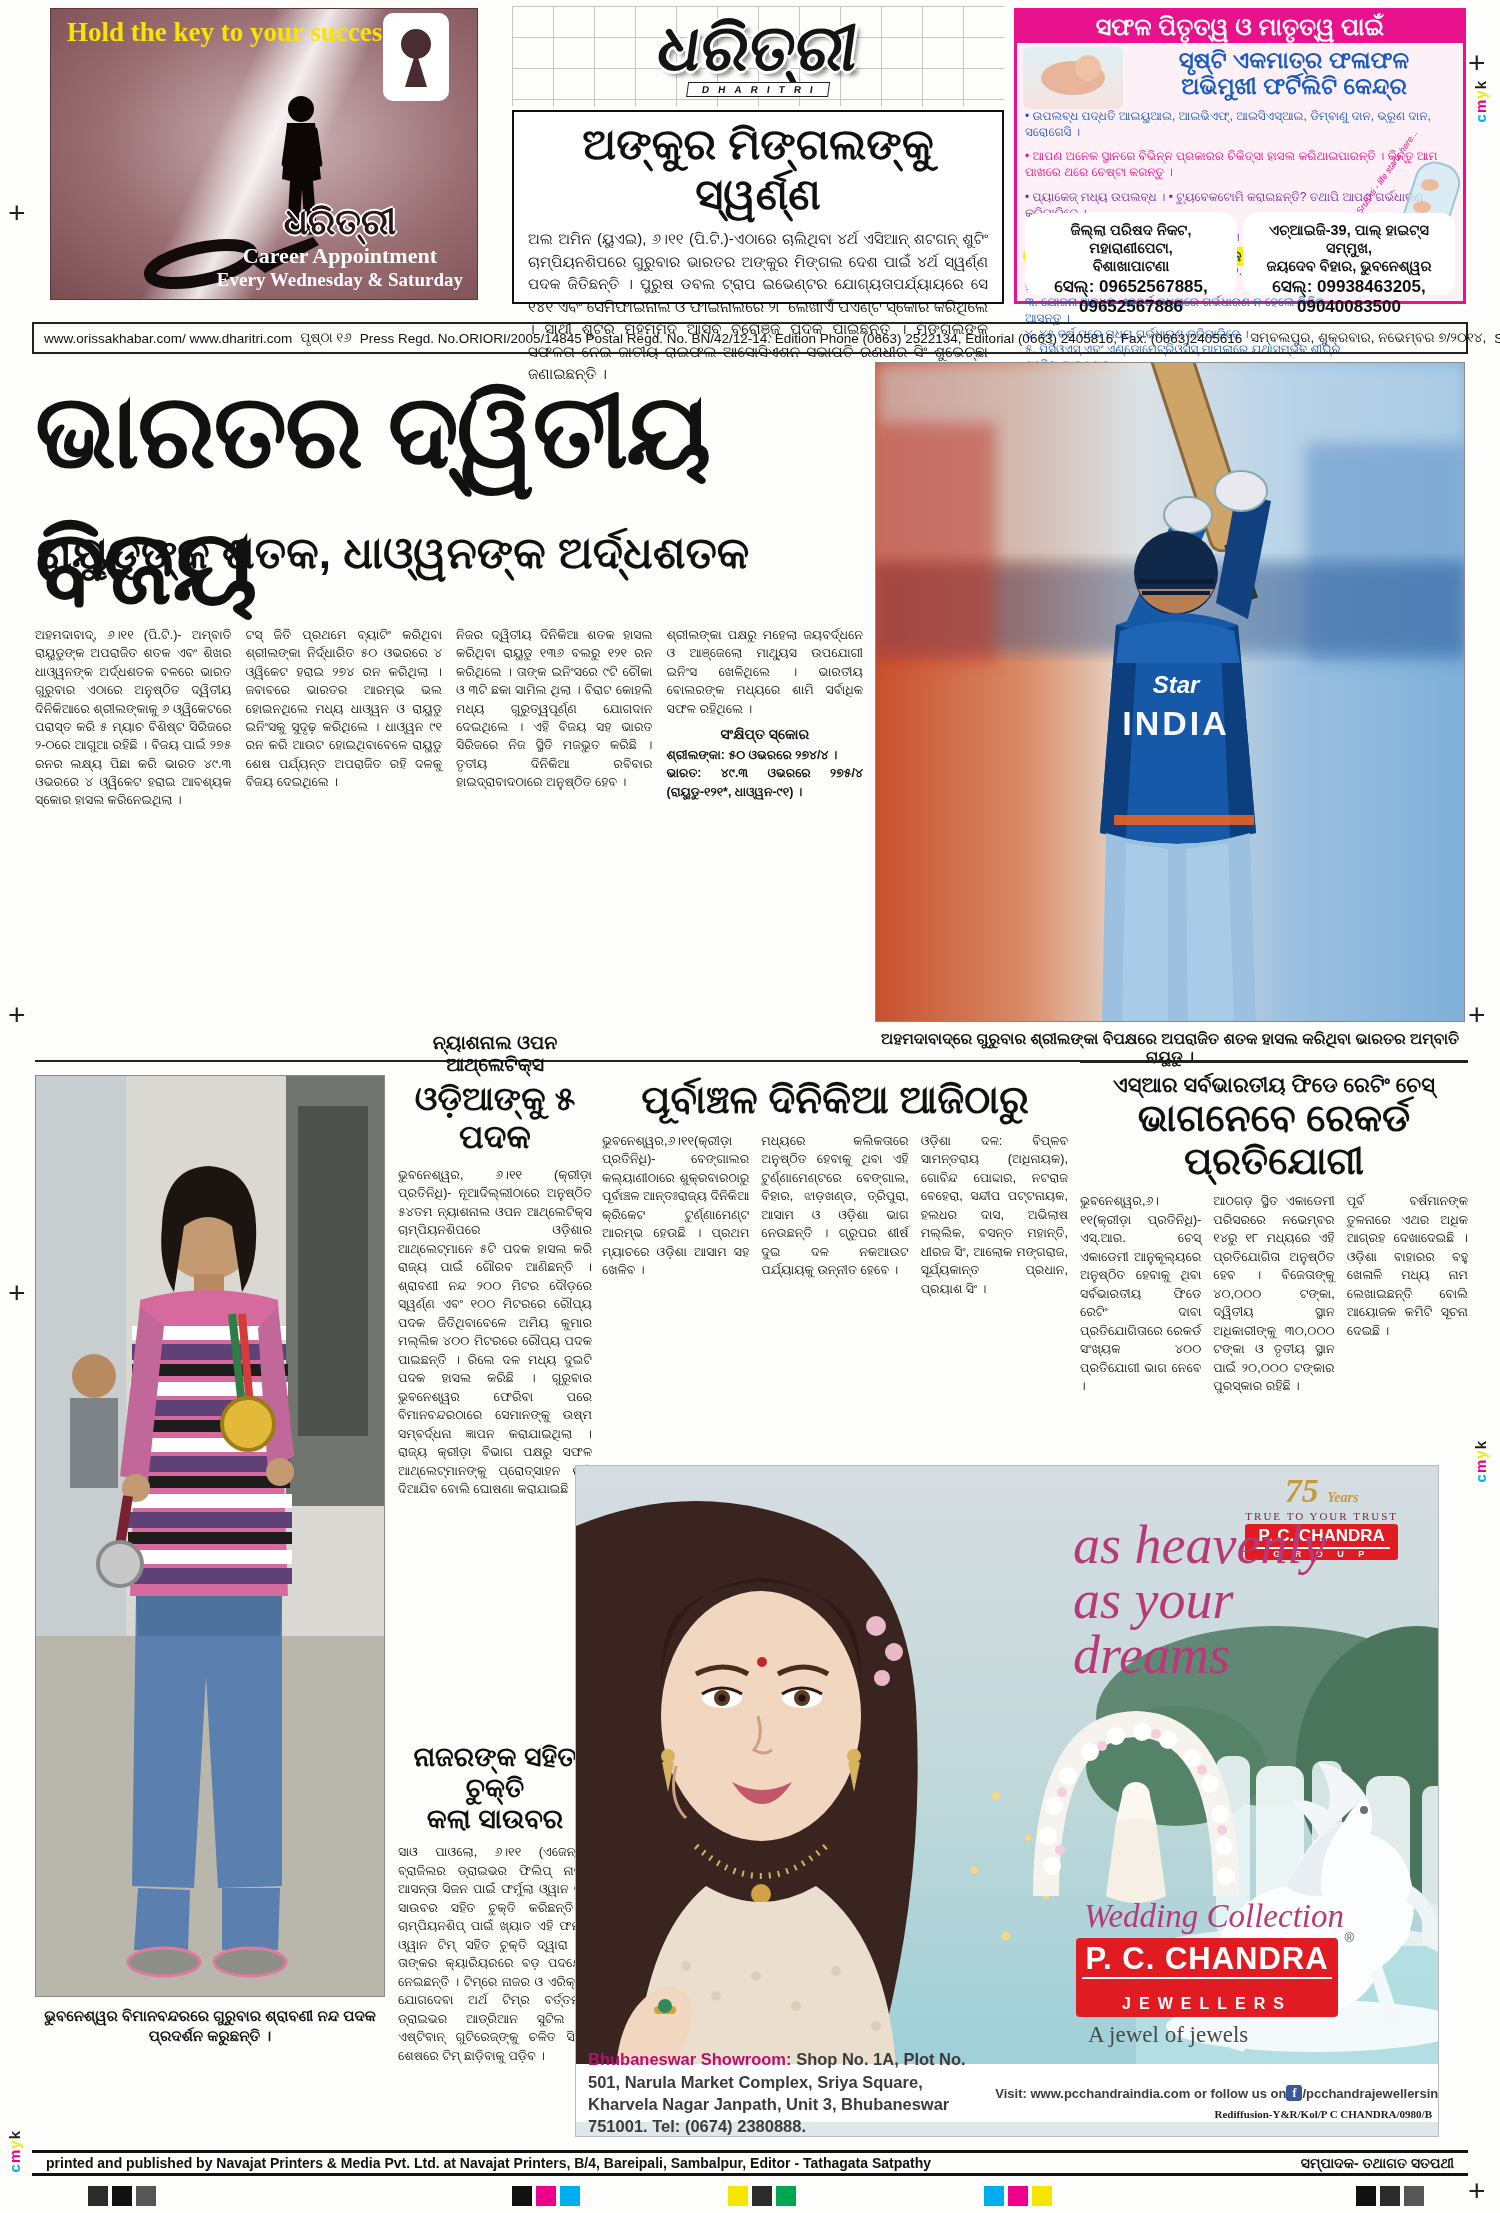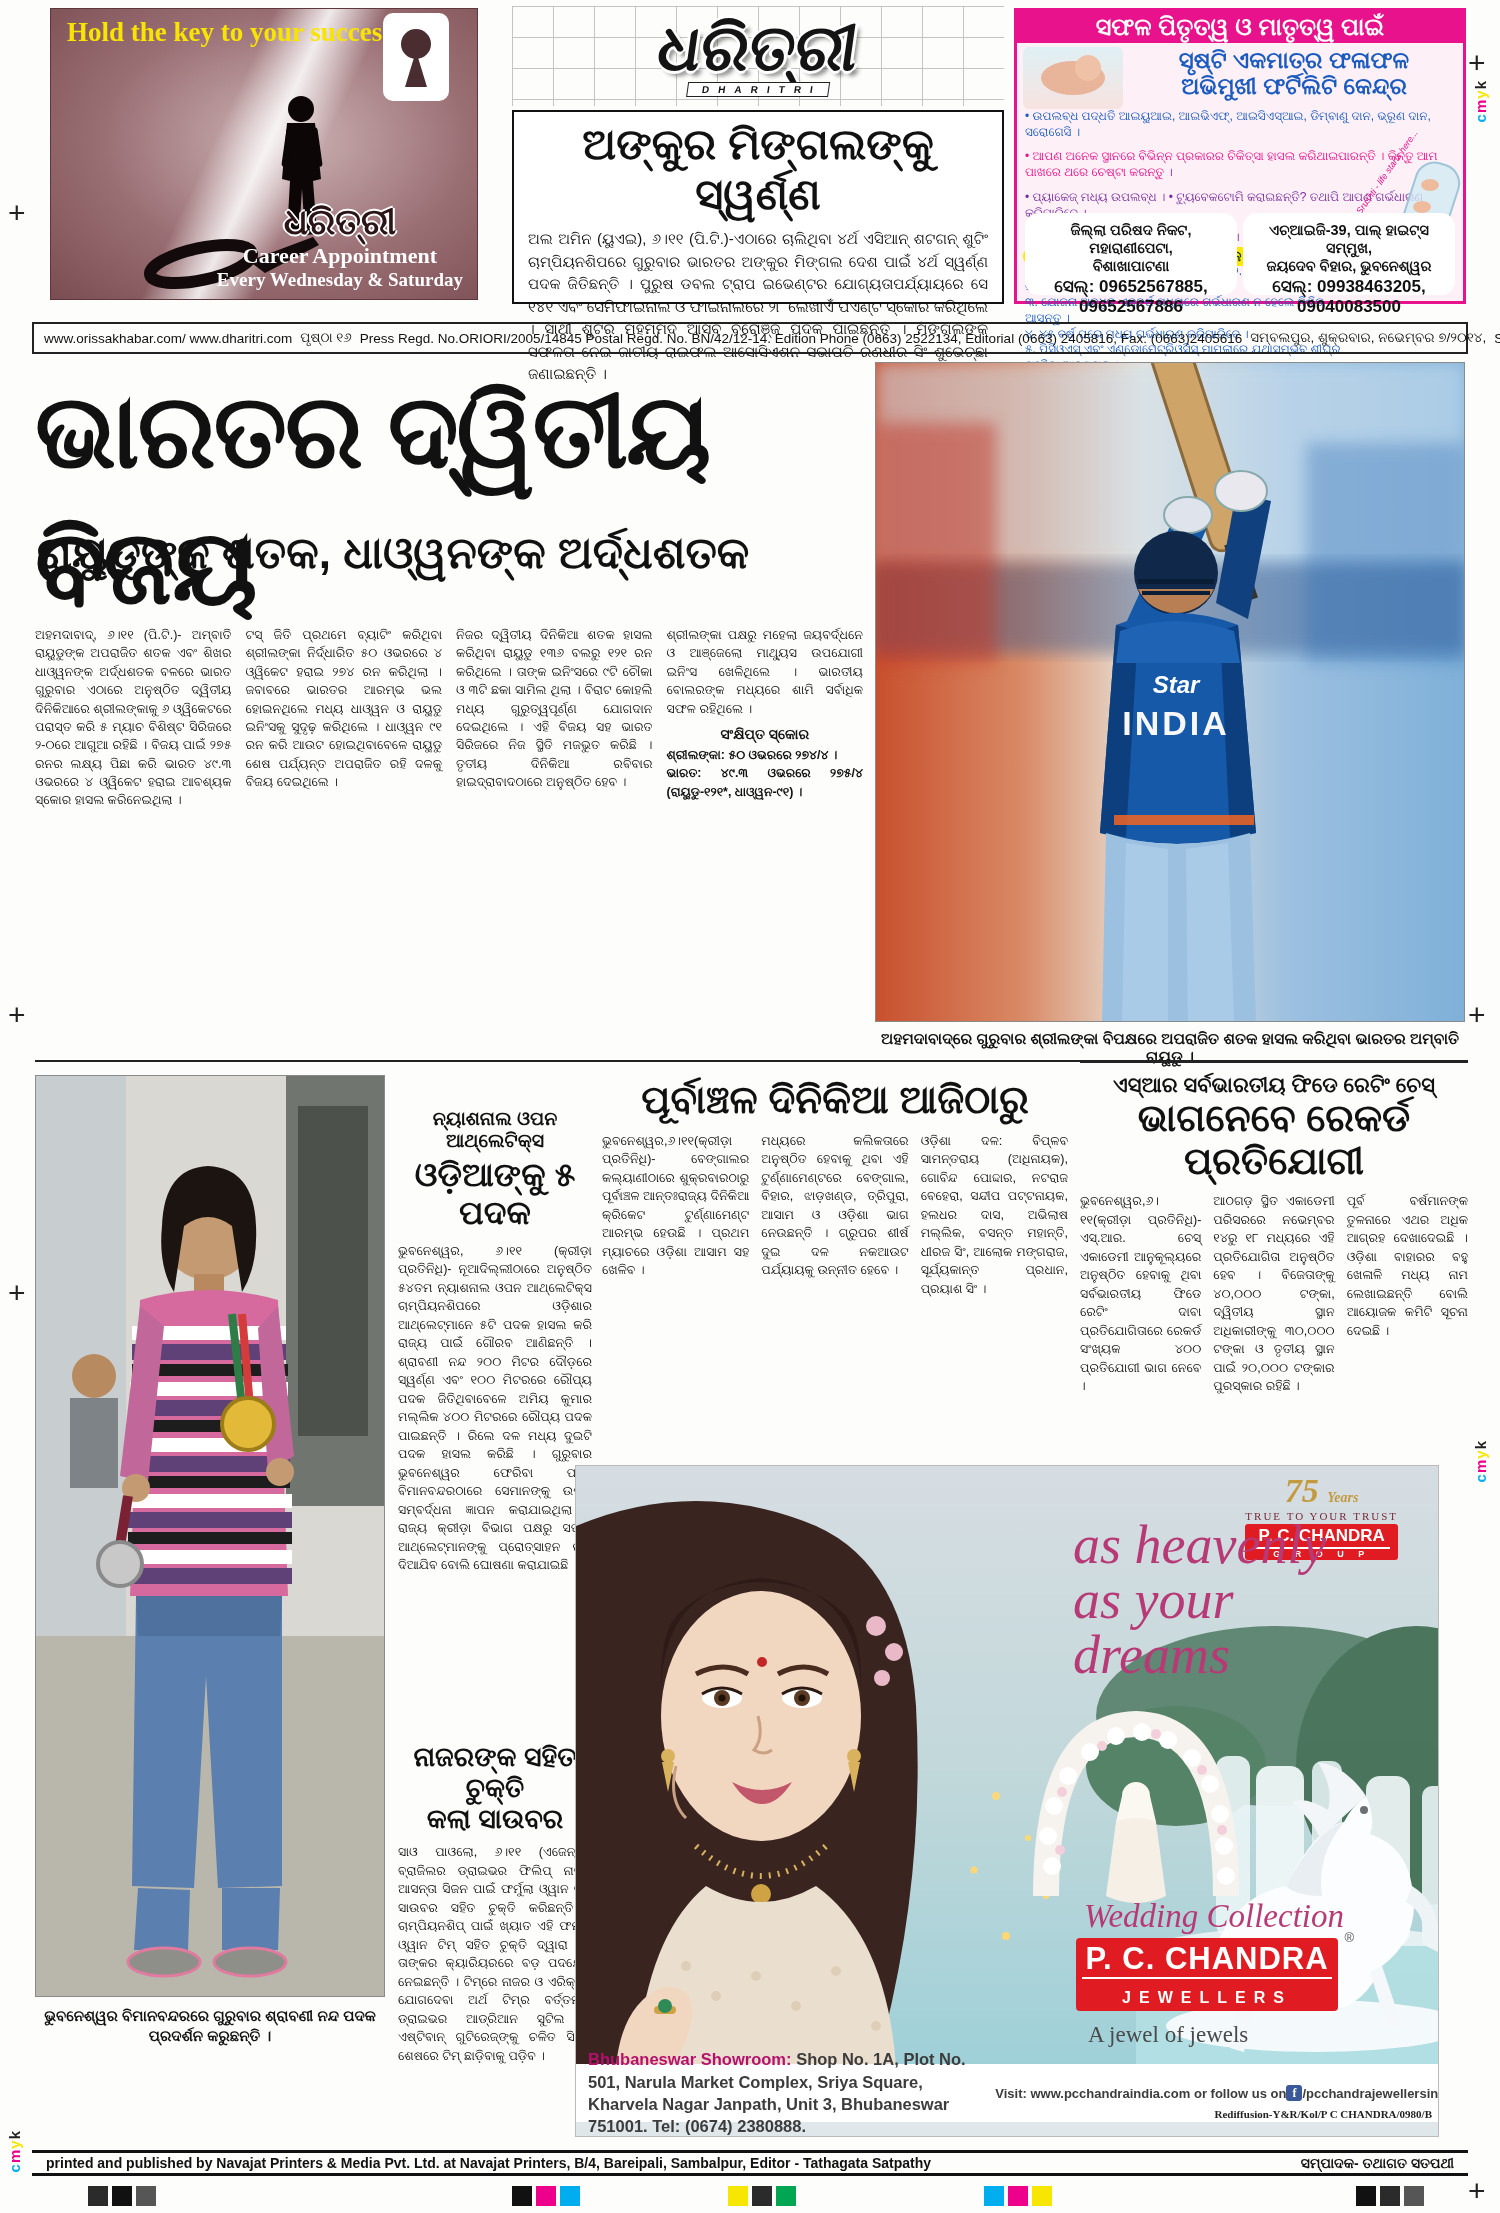--- a/index.html
+++ b/index.html
@@ -100,21 +100,21 @@
       font-size:54px;line-height:1.02;font-style:italic;}
   #jlogos{position:absolute;right:40px;top:8px;text-align:center;}
   #jlogos .y75{color:#c49a3f;font-family:"Liberation Serif",serif;font-style:italic;font-size:34px;font-weight:bold;line-height:1;}
   #jlogos .trust{color:#7c2a35;font-size:11px;letter-spacing:2px;font-family:"Liberation Serif",serif;margin:2px 0;}
   #jlogos .grp{background:#e11b22;color:#fff;font-weight:800;font-size:17px;padding:2px 8px 1px;border-radius:3px;}
   #jlogos .grp .u{display:block;border-top:2px solid #fff;font-size:9px;letter-spacing:6px;font-weight:bold;margin-top:1px;}
   #jwedding{position:absolute;left:508px;top:432px;color:#b73a77;font-family:"Liberation Serif",serif;font-style:italic;font-size:33px;}
   #jbrandbox{position:absolute;left:500px;top:472px;width:262px;background:#e11b22;color:#fff;text-align:center;
       padding:5px 6px 4px;border-radius:4px;}
   #jbrandbox .n1{font-size:31px;font-weight:800;letter-spacing:1px;line-height:1;}
-  #jbrandbox .n2{font-size:16px;font-weight:bold;letter-spacing:8px;border-top:2px solid #fff;margin-top:3px;padding-top:10px;}
+  #jbrandbox .n2{font-size:16px;font-weight:bold;letter-spacing:8px;border-top:2px solid #fff;margin-top:3px;padding-top:16px;}
   #jbrandbox .r{position:absolute;right:-16px;top:-8px;color:#555;font-size:13px;background:transparent;}
   #jjewel{position:absolute;left:512px;top:556px;color:#4a4a4a;font-family:"Liberation Serif",serif;font-size:23px;}
   #jstrip{position:absolute;left:0;bottom:14px;width:893px;height:58px;background:#fff;display:flex;align-items:center;padding:0 12px;gap:10px;}
   #jstrip .sh{font-size:16.5px;line-height:1.35;color:#3c3c3c;font-weight:bold;max-width:610px;}
   #jstrip .sh b{color:#b5106e;margin-top:20px;}
   #jvisit{font-size:13px;color:#3c3c3c;font-weight:bold;display:flex;align-items:center;gap:0;white-space:nowrap;}
   .fb{display:inline-block;width:16px;height:16px;background:#3b5998;color:#fff;border-radius:3px;text-align:center;
       font-size:12px;font-weight:bold;line-height:16px;font-family:"Liberation Serif",serif;}
   #jagency{position:absolute;right:6px;bottom:16px;font-size:11px;font-weight:bold;font-family:"Liberation Serif",serif;color:#222;}
   
@@ -337,21 +337,21 @@
       <path d="M100 520 L246 520 L244 560 L102 560 Z" fill="#4f719e"></path>
 
       <path d="M102 812 L98 874 L152 874 L154 814 Z" fill="#5b7fae"></path>
       <path d="M186 812 L186 874 L242 874 L244 812 Z" fill="#5b7fae"></path>
       <ellipse cx="128" cy="886" rx="36" ry="14" fill="#8f8f89" stroke="#e07a9e" stroke-width="3"></ellipse>
       <ellipse cx="214" cy="886" rx="36" ry="14" fill="#8f8f89" stroke="#e07a9e" stroke-width="3"></ellipse>
     </svg>
   </div>
   <div id="womancap" class="abs odia">ଭୁବନେଶ୍ୱର ବିମାନବନ୍ଦରରେ ଗୁରୁବାର ଶ୍ରାବଣୀ ନନ୍ଦ ପଦକ ପ୍ରଦର୍ଶନ କରୁଛନ୍ତି ।</div>
 
-  <div class="abs" style="left:398px;top:1108px;width:194px;">
+  <div class="abs" style="left:398px;top:1032px;width:194px;">
     <div class="kicker odia">ନ୍ୟାଶନାଲ ଓପନ ଆଥ୍‌ଲେଟିକ୍ସ</div>
     <div class="h2a odia" style="margin-top:4px;">ଓଡ଼ିଆଙ୍କୁ ୫ ପଦକ</div>
     <div class="body12 odia" style="margin-top:10px;">ଭୁବନେଶ୍ୱର, ୬।୧୧ (କ୍ରୀଡ଼ା ପ୍ରତିନିଧି)- ନୂଆଦିଲ୍ଲୀଠାରେ ଅନୁଷ୍ଠିତ ୫୪ତମ ନ୍ୟାଶନାଲ ଓପନ ଆଥ୍‌ଲେଟିକ୍ସ ଚାମ୍ପିୟନଶିପରେ ଓଡ଼ିଶାର ଆଥ୍‌ଲେଟ୍‌ମାନେ ୫ଟି ପଦକ ହାସଲ କରି ରାଜ୍ୟ ପାଇଁ ଗୌରବ ଆଣିଛନ୍ତି । ଶ୍ରାବଣୀ ନନ୍ଦ ୨୦୦ ମିଟର ଦୌଡ଼ରେ ସ୍ୱର୍ଣ୍ଣ ଏବଂ ୧୦୦ ମିଟରରେ ରୌପ୍ୟ ପଦକ ଜିତିଥିବାବେଳେ ଅମିୟ କୁମାର ମଲ୍ଲିକ ୪୦୦ ମିଟରରେ ରୌପ୍ୟ ପଦକ ପାଇଛନ୍ତି । ରିଲେ ଦଳ ମଧ୍ୟ ଦୁଇଟି ପଦକ ହାସଲ କରିଛି । ଗୁରୁବାର ଭୁବନେଶ୍ୱର ଫେରିବା ପରେ ବିମାନବନ୍ଦରଠାରେ ସେମାନଙ୍କୁ ଉଷ୍ମ ସମ୍ବର୍ଦ୍ଧନା ଜ୍ଞାପନ କରାଯାଇଥିଲା । ରାଜ୍ୟ କ୍ରୀଡ଼ା ବିଭାଗ ପକ୍ଷରୁ ସଫଳ ଆଥ୍‌ଲେଟ୍‌ମାନଙ୍କୁ ପ୍ରୋତ୍ସାହନ ରାଶି ଦିଆଯିବ ବୋଲି ଘୋଷଣା କରାଯାଇଛି ।</div>
   </div>
 
   <div class="abs" style="left:398px;top:1742px;width:194px;">
     <div class="h2a odia" style="font-size:27px;">
       <span>ନାଜରଙ୍କ ସହିତ ଚୁକ୍ତି</span><br><span>କଲା ସାଉବର</span>
     </div>
     <div class="body12 odia" style="margin-top:8px;">ସାଓ ପାଓଲୋ, ୬।୧୧ (ଏଜେନ୍ସି)- ବ୍ରାଜିଲର ଡ୍ରାଇଭର ଫିଲିପ୍ ନାଜର ଆସନ୍ତା ସିଜନ ପାଇଁ ଫର୍ମୁଲା ଓ୍ୱାନ ଟିମ୍ ସାଉବର ସହିତ ଚୁକ୍ତି କରିଛନ୍ତି । ଚାମ୍ପିୟନଶିପ୍ ପାଇଁ ଖ୍ୟାତ ଏହି ଫର୍ମୁଲା ଓ୍ୱାନ ଟିମ୍ ସହିତ ଚୁକ୍ତି ଦ୍ୱାରା ସେ ତାଙ୍କର କ୍ୟାରିୟରରେ ବଡ଼ ପଦକ୍ଷେପ ନେଇଛନ୍ତି । ଟିମ୍‌ରେ ନାଜର ଓ ଏରିକ୍ସନ ଯୋଗଦେବା ଅର୍ଥ ଟିମ୍‌ର ବର୍ତ୍ତମାନ ଡ୍ରାଇଭର ଆଡ୍ରିଆନ ସୁଟିଲ ଓ ଏଷ୍ଟିବାନ୍ ଗୁଟିରେଜ୍‌ଙ୍କୁ ଚଳିତ ସିଜନ ଶେଷରେ ଟିମ୍ ଛାଡ଼ିବାକୁ ପଡ଼ିବ ।</div>

